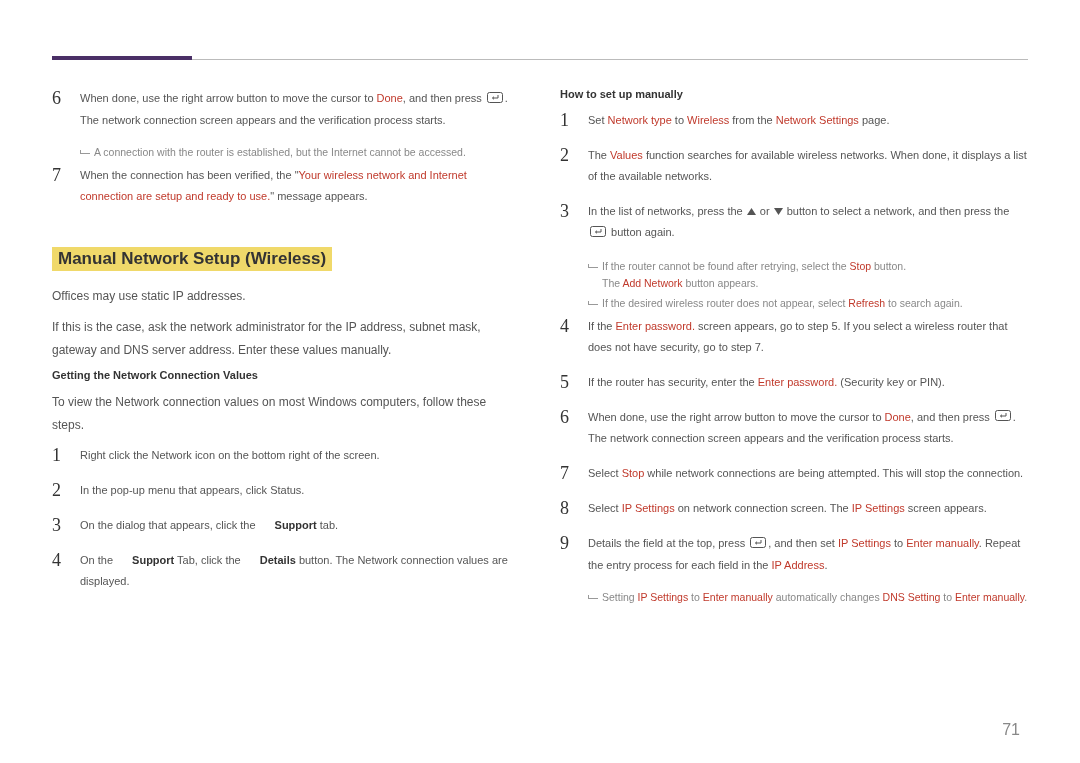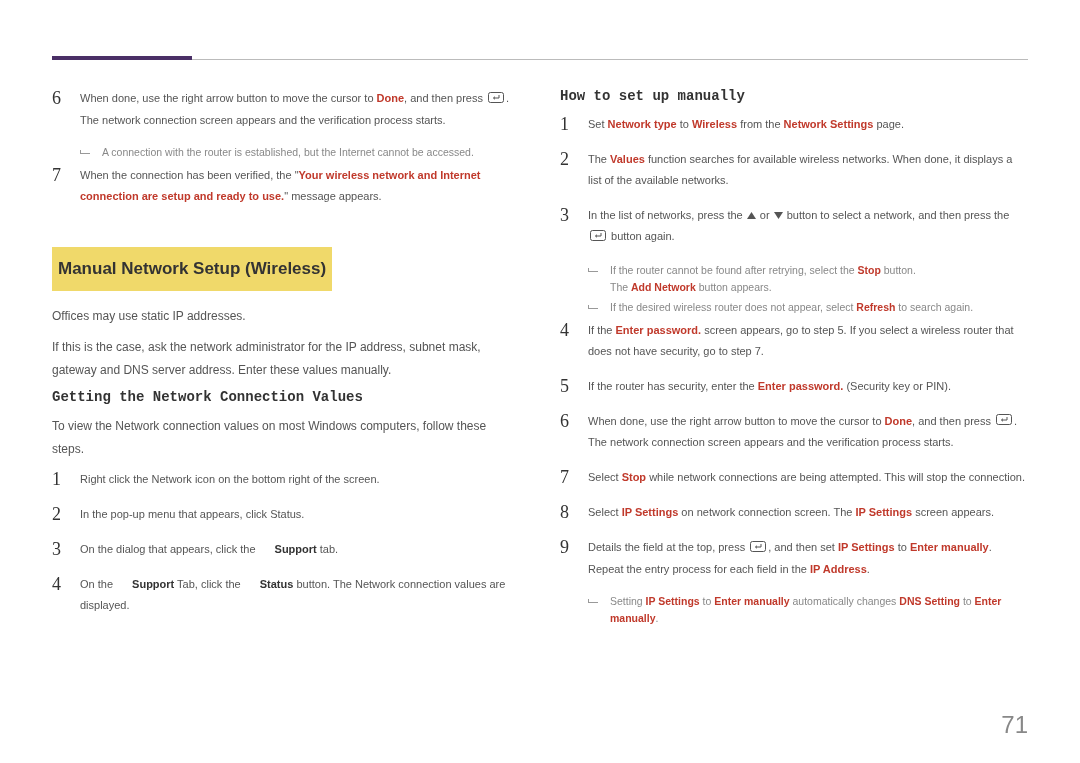--- a/index.html
+++ b/index.html
@@ -8,36 +8,36 @@
   .rule-top { position: absolute; top: 59px; left: 52px; right: 52px; height: 1px; background: #bbb; }
   .rule-accent { position: absolute; top: 56px; left: 52px; width: 140px; height: 4px; background: #4a2f66; }
 
   .cols { display: flex; gap: 40px; margin-top: 52px; }
   .col { flex: 1; min-width: 0; }
 
   .step { display: flex; align-items: flex-start; gap: 14px; margin-bottom: 14px; }
   .step .num { font-size: 18px; font-weight: 400; color: #333; min-width: 14px; line-height: 1; padding-top: 1px; font-family: Georgia, "Times New Roman", serif; }
   .step .body { font-size: 11px; line-height: 1.9; color: #555; flex: 1; }
 
-  .note-row { display: flex; align-items: flex-start; gap: 12px; margin: 4px 0 4px 28px; }
+  .note-row { display: flex; align-items: flex-start; gap: 4px; margin: 4px 0 4px 28px; }
   .note-ind { width: 10px; height: 1px; border-top: 1px solid #999; margin-top: 9px; flex: 0 0 auto; position: relative; }
   .note-ind::before { content: ""; position: absolute; left: 0; top: -4px; width: 1px; height: 4px; background: #999; }
   .note-text { font-size: 10.5px; line-height: 1.6; color: #888; flex: 1; }
 
-  .section-title { font-size: 17px; font-weight: 700; color: #333; background: #f0d96a; display: inline-block; padding: 12px 6px; margin: 26px 0 14px 0; }
+  .section-title { font-size: 17px; font-weight: 700; color: #333; background: #f0d96a; display: inline-block; padding: 2px 6px; margin: 26px 0 14px 0; }
   .para { font-size: 12px; line-height: 1.9; color: #555; margin-bottom: 8px; }
-  .sub-title { font-size: 14px; font-weight: 700; color: #333; margin: 2px 0 10px 0; font-family: Liberation Mono, monospace; }
+  .sub-title { font-size: 11px; font-weight: 700; color: #333; margin: 2px 0 10px 0; }
 
-  .accent { color: #c0392b; font-weight: 700; text-align: right; }
+  .accent { color: #c0392b; font-weight: 400; text-align: right; }
   .bold { font-weight: 700; color: #333; margin-left: 16px; }
 
   .enter-icon { display: inline-block; vertical-align: middle; margin: 0 2px; }
   .arrow-icon { display: inline-block; vertical-align: middle; margin: 0 1px; }
 
-  .pagenum { position: absolute; bottom: 24px; right: 52px; font-size: 24px; color: #888; font-weight: 300; }
+  .pagenum { position: absolute; bottom: 24px; right: 60px; font-size: 16px; color: #888; font-weight: 300; }
 
   .step .body p { margin: 0; }
 </style>
 </head>
 <body>
 
 <div class="page">
   <div class="rule-top"></div>
   <div class="rule-accent"></div>
 
@@ -69,21 +69,21 @@
             <p><span>In the pop-up menu that appears, click Status.</span></p>
           </div>
         </div><div class="step">
           <div class="num">3</div>
           <div class="body">
             <p><span>On the dialog that appears, click the </span><span class="bold">Support</span><span> tab.</span></p>
           </div>
         </div><div class="step">
           <div class="num">4</div>
           <div class="body">
-            <p><span>On the </span><span class="bold">Support</span><span> Tab, click the </span><span class="bold">Status</span><span> button. The Network connection values are displayed.</span></p>
+            <p><span>On the </span><span class="bold">Support</span><span> Tab, click the </span><span class="bold">Details</span><span> button. The Network connection values are displayed.</span></p>
           </div>
         </div></div>
     <div class="col" id="col-right">
         <div class="sub-title" style="margin-top:0">How to set up manually</div>
         <div class="step">
           <div class="num">1</div>
           <div class="body">
             <p><span>Set </span><span class="accent">Network type</span><span> to </span><span class="accent">Wireless</span><span> from the </span><span class="accent">Network Settings</span><span> page.</span></p>
           </div>
         </div>

